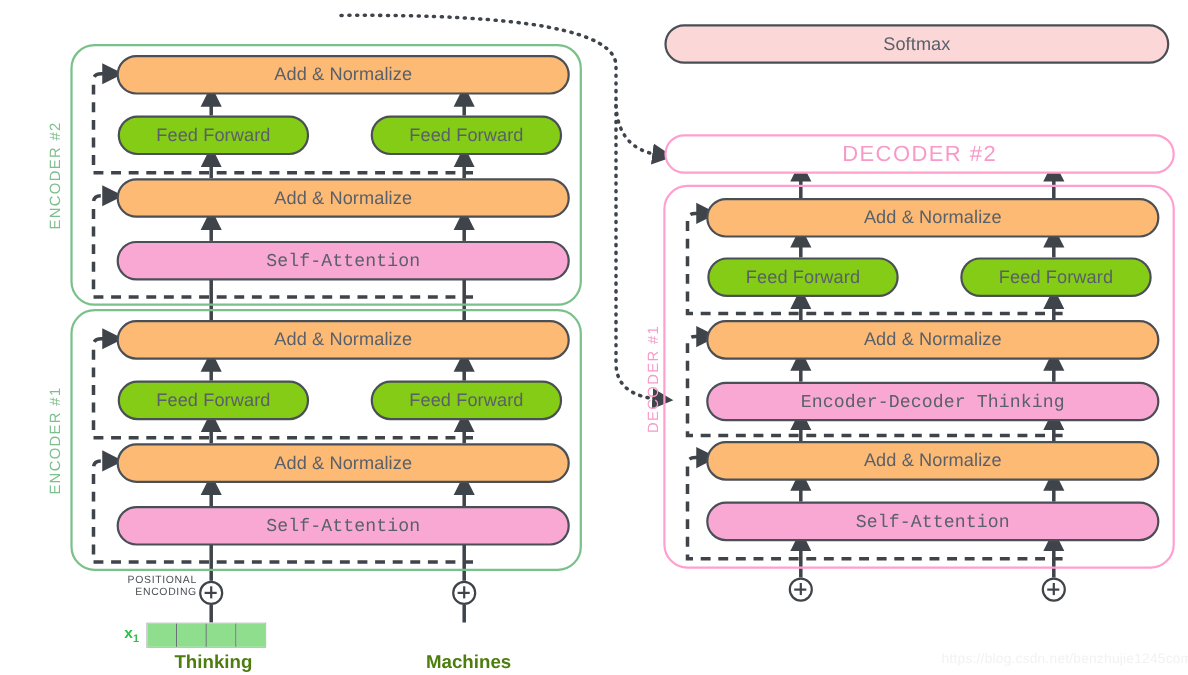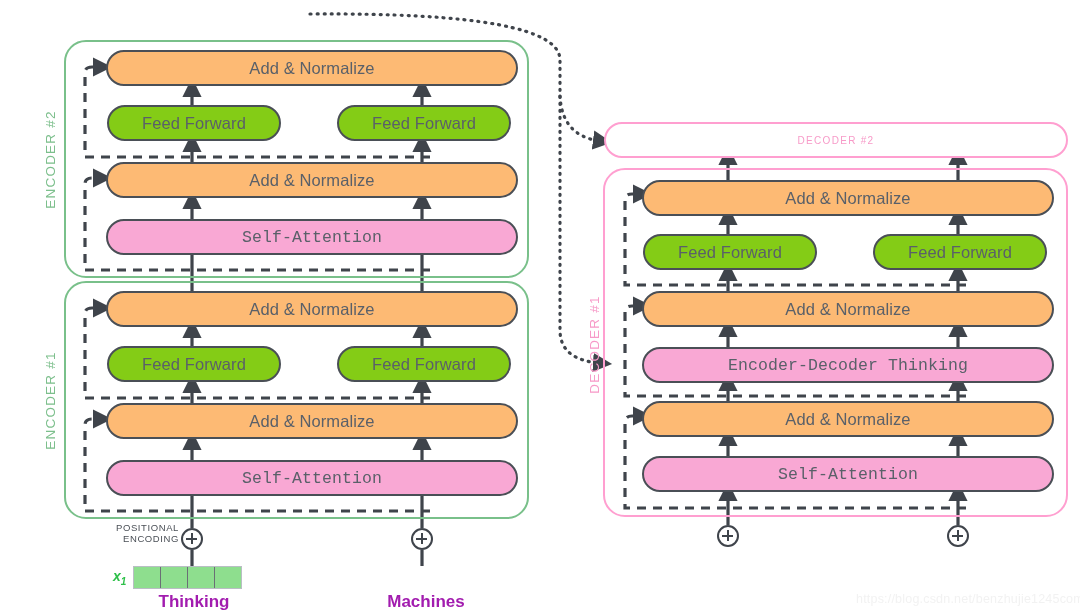--- a/index.html
+++ b/index.html
@@ -65,56 +65,55 @@
   .pill.blue   { background: #84cc16; }
   .pill.orange { background: #f9a8d4; font-family: Liberation Mono, monospace; }
   .pill.red    { background: #fbd7d7; }
   .pill.purple { background: #f1dcf6; }
 
   
   .pill.dec2 {
     border: 2.6px solid #ff9fd0;
     background: #ffffff;
     color: #f79ac8;
-    font-size: 10px;
+    font-size: 20px;
     letter-spacing: 1.3px;
   }
 
   
   .token-row {
     position: absolute;
     display: flex;
     align-items: center;
   }
   .token-label {
     color: #2fc04a;
     font-size: 14px;
     font-weight: bold;
     margin-right: 7px;
     line-height: 1;
-    font-style: italic;
   }
   .token-label sub {
     font-size: 10px;
   }
   .token-cells {
     display: flex;
     border: 1px solid #b9bec4;
   }
   .token-cell {
     width: 26px;
     height: 21px;
     background: #8ede8e;
     border-right: 1px solid #6a6f75;
   }
   .token-cell:last-child { border-right: none; }
 
   .word {
     position: absolute;
-    color: #a21caf;
+    color: #4d7c0f;
     font-size: 17px;
     font-weight: bold;
     text-align: center;
     white-space: nowrap;
   }
 
   
   .pe-caption {
     position: absolute;
     font-size: 9.5px;
@@ -279,20 +278,21 @@
       <span class="token-cell"></span>
       <span class="token-cell"></span>
       <span class="token-cell"></span>
       <span class="token-cell"></span>
     </span>
   </div>
   <div class="word" style="left:134px; top:592px; width:120px;">Thinking</div>
 
   <div class="word" style="left:366px; top:592px; width:120px;">Machines</div>
 
+  <div class="pill red" style="left:604px; top:22px; width:459px; height:36px;">Softmax</div>
 
 
   <div class="pill dec2" style="left:604px; top:122px; width:464px; height:36px;">DECODER #2</div>
 
   <div class="group-frame dec-frame" style="left:603px; top:168px; width:465px; height:349px;"></div>
   <div class="group-label dec-label" style="left:534px; top:337px; width:120px; text-align:center; transform:rotate(-90deg);">DECODER #1</div>
 
   <div class="pill green" style="left:642px; top:180px; width:412px; height:36px;">Add &amp; Normalize</div>
 
   <div class="pill blue" style="left:643px; top:234px; width:174px; height:36px;">Feed Forward</div>

